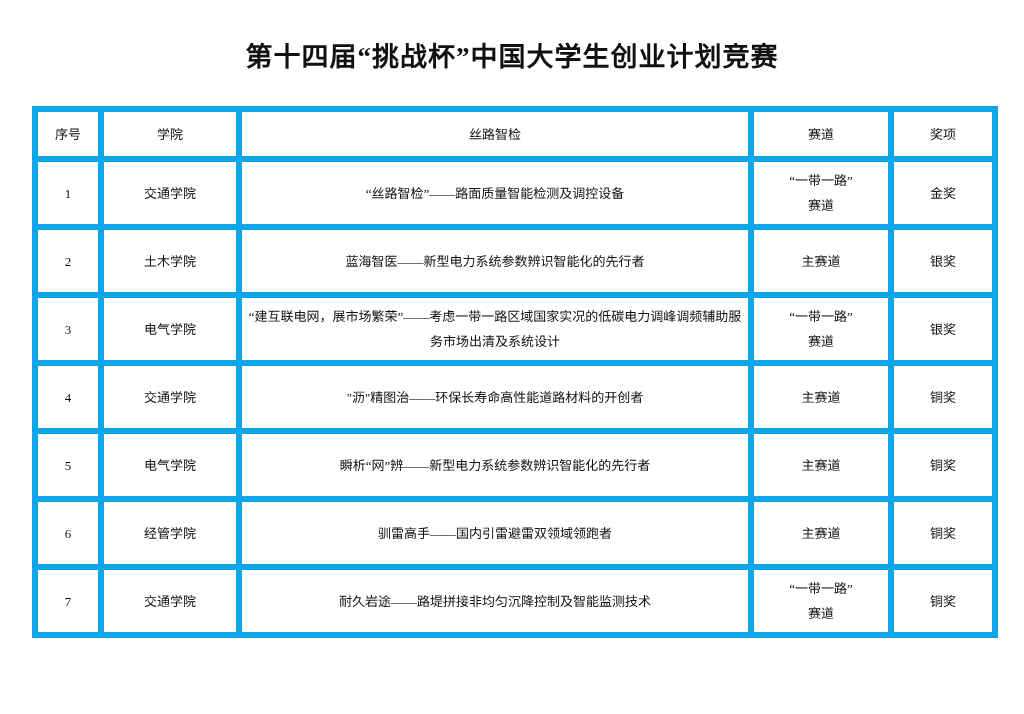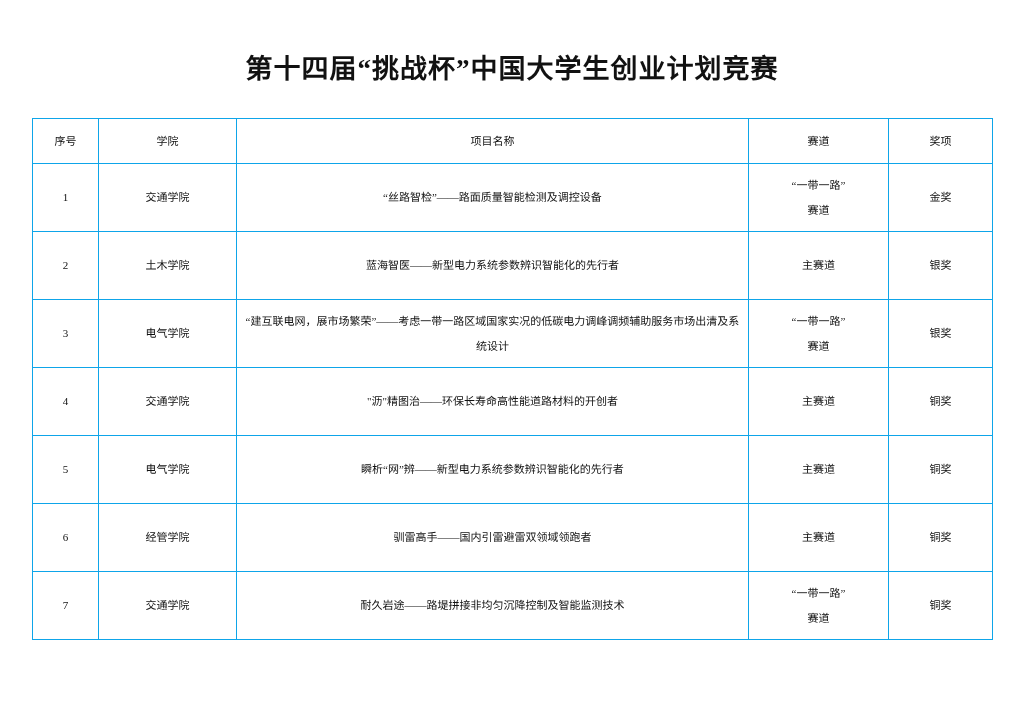--- a/index.html
+++ b/index.html
@@ -12,21 +12,21 @@
     height: 714px;
     font-family: "Liberation Serif", "DejaVu Serif", serif;
     color: #000000;
     overflow: hidden;
   }
   .page {
     width: 1024px;
     height: 714px;
     position: relative;
     box-sizing: border-box;
-    padding: 12px;
+    padding: 0;
   }
   .title-block {
     text-align: center;
     padding-top: 34px;
   }
   .title-line {
     font-size: 27px;
     font-weight: bold;
     letter-spacing: 1px;
     line-height: 46px;
@@ -36,24 +36,24 @@
     margin: 26px auto 0 auto;
     width: 960px;
   }
   table.award-table {
     width: 100%;
     border-collapse: collapse;
     table-layout: fixed;
   }
   table.award-table th,
   table.award-table td {
-    border: 1px solid #0ea5e9;
+    border: 6px solid #0ea5e9;
     text-align: center;
     vertical-align: middle;
-    font-size: 11px;
+    font-size: 13px;
     line-height: 25px;
     padding: 6px 4px;
     color: #111111;
   }
   table.award-table th {
     font-weight: normal;
     height: 34px;
     padding: 5px 4px;
   }
   .col-no    { width: 66px; }
@@ -91,21 +91,21 @@
         <col class="col-no">
         <col class="col-col">
         <col class="col-proj">
         <col class="col-track">
         <col class="col-award">
       </colgroup>
       <thead>
         <tr>
           <th>序号</th>
           <th>学院</th>
-          <th>项目名称</th>
+          <th>丝路智检</th>
           <th>赛道</th>
           <th>奖项</th>
         </tr>
       </thead>
       <tbody>
         <tr>
           <td>1</td>
           <td>交通学院</td>
           <td class="proj">“丝路智检”——路面质量智能检测及调控设备</td>
           <td>

